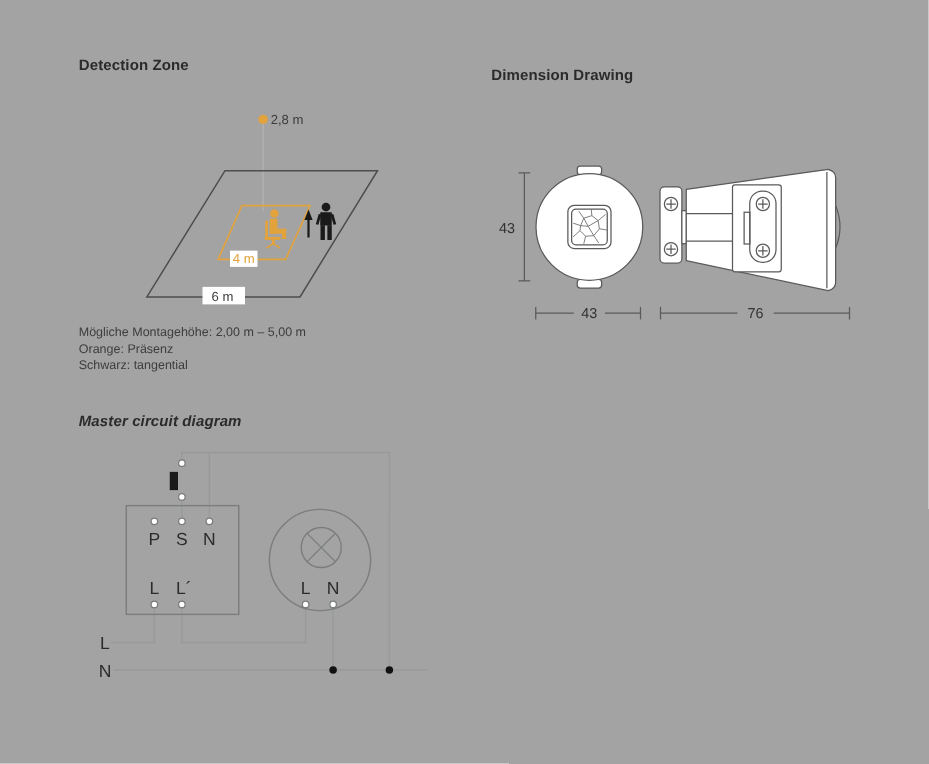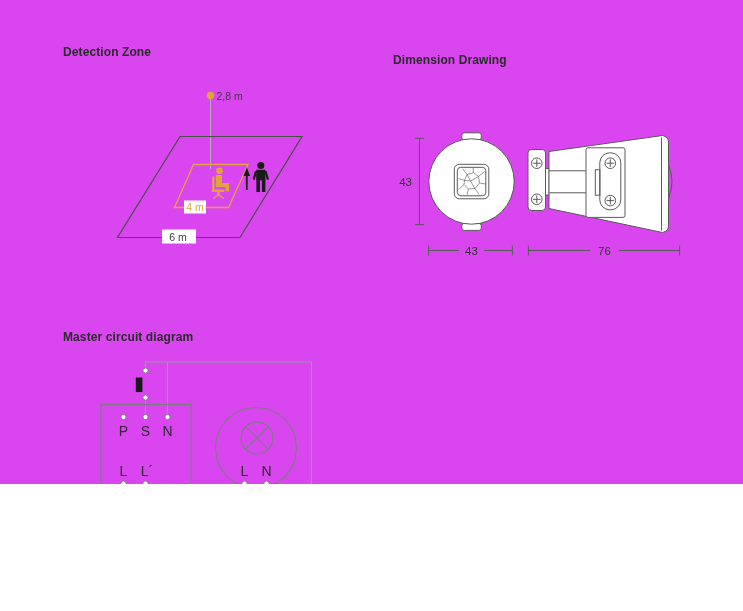--- a/index.html
+++ b/index.html
@@ -1,17 +1,17 @@
 <!DOCTYPE html>
 <html style="--orange: #E2A33C; --diagram-line: #4d4d4d; --wire: #97999b; --text: #333333;"><head>
 <meta charset="utf-8">
 <style>
   html,body { margin:0; padding:0; background:#fff; }
   .page {
-    position:relative; width:743px; height:484px; background:#d946ef;
+    position:relative; width:743px; height:611px; background:#a3a3a3;
     font-family:"Liberation Sans", sans-serif; overflow:hidden;
   }
   .sec-title {
     position:absolute; font-size:12px; font-weight:700; color:#2b2b2b;
     letter-spacing:0.1px; white-space:nowrap;
   }
   .notes { position:absolute; left:63px; top:260px; font-size:10px;
            line-height:13.2px; color:#3d3d3d; }
   svg.layer { position:absolute; left:0; top:0; }
 
@@ -41,22 +41,27 @@
 </style>
 </head>
 <body>
 
 <div class="page">
 
   <div class="sec-title" style="left:63px; top:45px;">Detection Zone</div>
 
   <div class="sec-title" style="left:393px; top:53px;">Dimension Drawing</div>
 
-  <div class="sec-title" style="left:63px; top:330px;">Master circuit diagram</div>
-
+  <div class="sec-title" style="left:63px; top:330px;font-style:italic;">Master circuit diagram</div>
+
+  <div class="notes">
+    <div>Mögliche Montagehöhe: 2,00 m – 5,00 m</div>
+    <div>Orange: Präsenz</div>
+    <div>Schwarz: tangential</div>
+  </div>
 
   <svg class="layer" width="743" height="611" viewBox="0 0 743 611">
 
     <g>
       <line class="ln-thin" x1="210.5" y1="99" x2="210.5" y2="169"></line>
       <circle class="org-fill" cx="210.5" cy="95.5" r="3.8"></circle>
       <text class="small-txt" x="216.5" y="99.5">2,8 m</text>
 
       <path class="ln" d="M180,136.5 L302,136.5 L240,237.5 L117.5,237.5 Z"></path>
       <rect x="162" y="229.5" width="34" height="14" fill="#fff"></rect>

